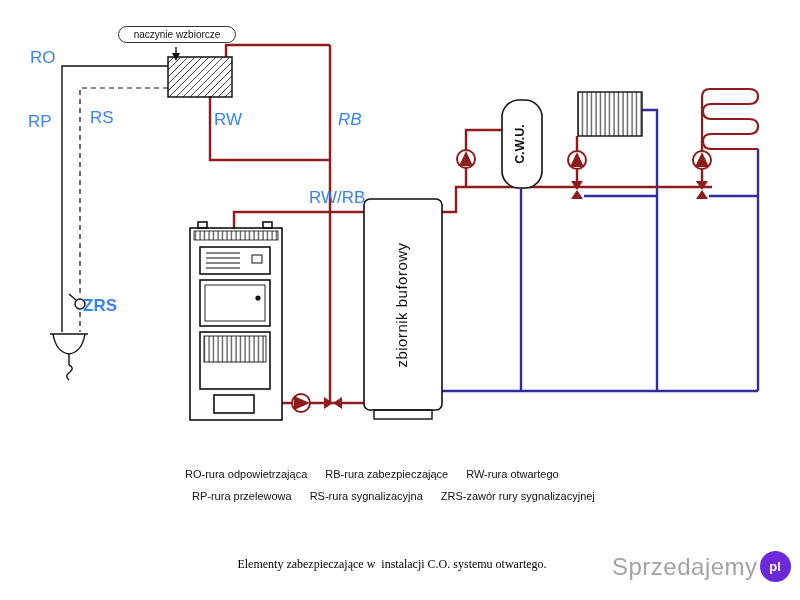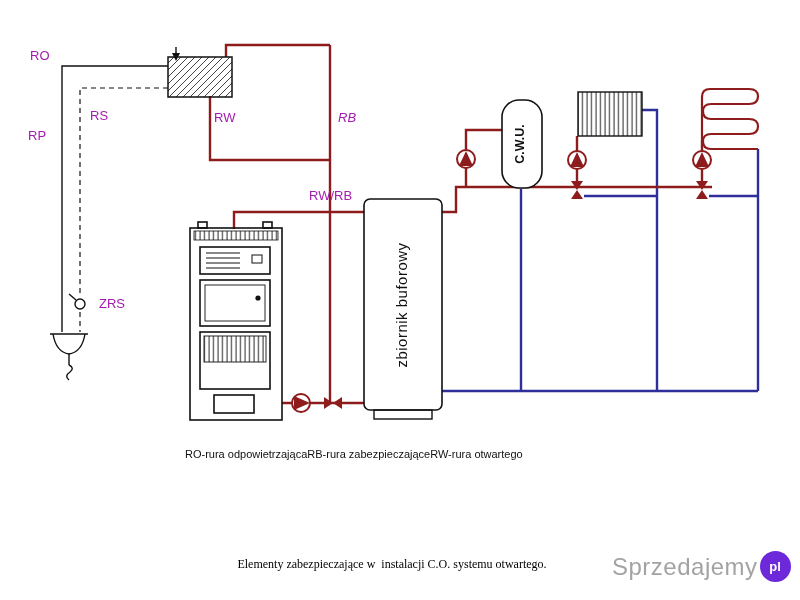--- a/index.html
+++ b/index.html
@@ -1,29 +1,29 @@
 <!DOCTYPE html>
 <html><head>
 <meta charset="utf-8">
 <style>
   html,body{margin:0;padding:0;background:#fff;}
   .stage{
     position:relative;width:800px;height:600px;background:#ffffff;overflow:hidden;
     font-family:"Liberation Sans",sans-serif;color:#111;
   }
   .stage svg{position:absolute;left:0;top:0;}
-  .lbl{position:absolute;font-size:13px;color:#a21caf;white-space:nowrap;}
+  .lbl{position:absolute;font-size:17px;color:#3b82f6;white-space:nowrap;}
   .callout{
     position:absolute;left:118px;top:26px;width:112px;border:1px solid #333;
     border-radius:9px;font-size:10px;text-align:center;padding:2px 2px;background:#fff;
   }
   .rot{position:absolute;text-align:center;transform:rotate(-90deg);}
   .buffer-label{left:323px;top:295px;width:160px;height:20px;font-size:15px;letter-spacing:.5px;}
   .cwu-label{left:481px;top:136px;width:80px;height:16px;font-size:12.5px;font-weight:600;}
-  .legend-row{position:absolute;display:flex;font-size:11px;color:#111;}
+  .legend-row{position:absolute;display:flex;gap:18px;font-size:11px;color:#111;margin-top:20px;}
   .legend-row.l1{left:185px;top:448px;}
   .legend-row.l2{left:192px;top:470px;}
   .caption{
     position:absolute;left:0;top:557px;width:784px;text-align:center;
     font-family:"Liberation Serif",serif;font-size:12px;color:#000;white-space:pre;
   }
   .watermark{position:absolute;left:612px;top:551px;display:flex;align-items:center;}
   .wm-name{font-size:24px;color:#a3a3a3;letter-spacing:.5px;}
   .wm-circle{
     width:31px;height:31px;border-radius:50%;background:#6d28d9;color:#fff;
@@ -142,35 +142,41 @@
         <polygon points="577,190 571,199 583,199"></polygon>
       </g>
       <g fill="#8e1c1c">
         <polygon points="702,190 696,181 708,181"></polygon>
         <polygon points="702,190 696,199 708,199"></polygon>
       </g>
     </g>
   </svg>
 
   <div class="lbl" style="left:30px;top:48px;">RO</div>
-  <div class="lbl" style="left:28px;top:112px;margin-top:16px;">RP</div>
+  <div class="lbl" style="left:28px;top:112px;">RP</div>
   <div class="lbl" style="left:90px;top:108px;">RS</div>
   <div class="lbl" style="left:214px;top:110px;">RW</div>
   <div class="lbl" style="left:338px;top:110px;font-style:italic;">RB</div>
   <div class="lbl" style="left:272px;top:188px;margin-left:37px;">RW/RB</div>
-  <div class="lbl" style="left:99px;top:296px;">ZRS</div>
+  <div class="lbl" style="left:83px;top:296px;font-weight:bold;">ZRS</div>
 
+  <div class="callout">naczynie wzbiorcze</div>
 
   <div class="rot buffer-label">zbiornik buforowy</div>
   <div class="rot cwu-label">C.W.U.</div>
 
   <div class="legend-row l1">
     <span>RO-rura odpowietrzająca</span>
     <span>RB-rura zabezpieczające</span>
     <span>RW-rura otwartego</span>
+  </div>
+  <div class="legend-row l2">
+    <span>RP-rura przelewowa</span>
+    <span>RS-rura sygnalizacyjna</span>
+    <span>ZRS-zawór rury sygnalizacyjnej</span>
   </div>
 
   <div class="caption">Elementy zabezpieczające w  instalacji C.O. systemu otwartego.</div>
 
   <div class="watermark">
     <span class="wm-name">Sprzedajemy</span>
     <span class="wm-circle">pl</span>
   </div>
 
 </div>

